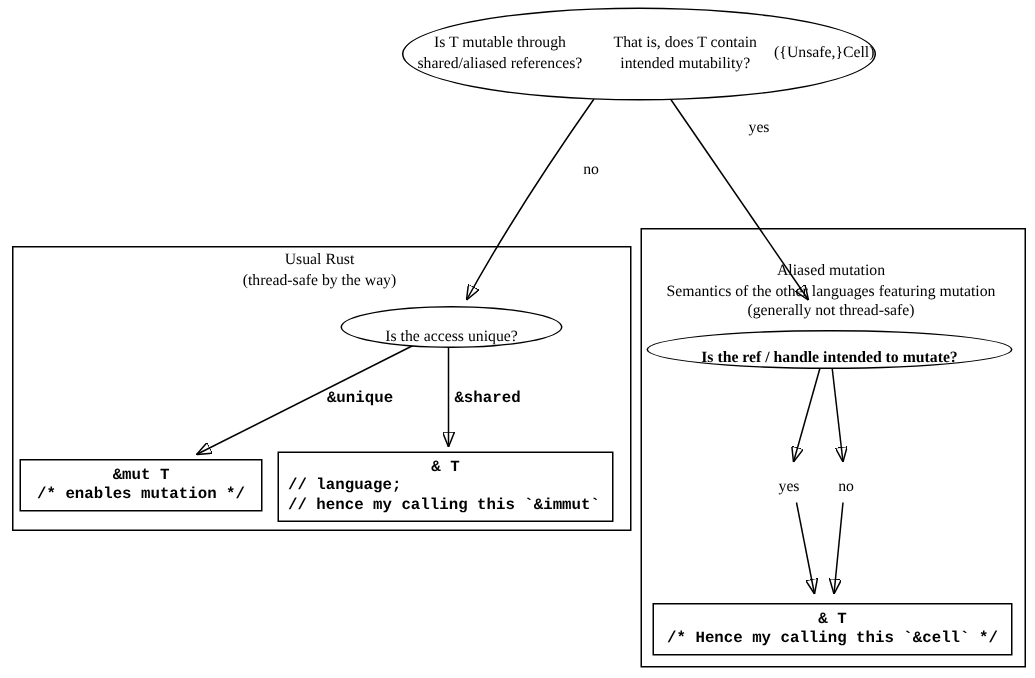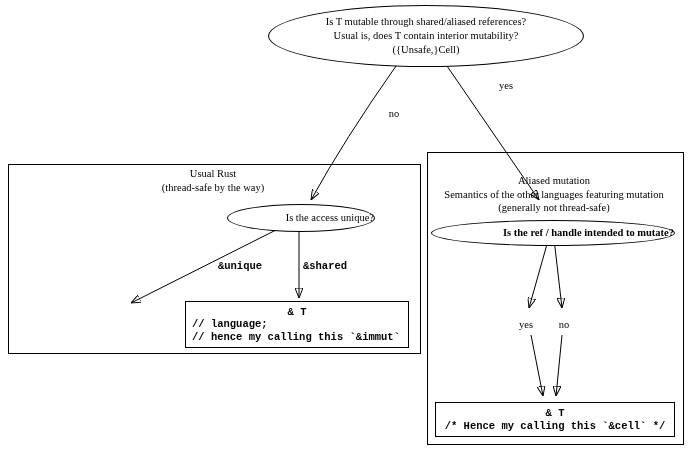--- a/index.html
+++ b/index.html
@@ -20,21 +20,20 @@
     pointer-events: none;
   }
   svg.edges line, svg.edges path { stroke: #000; stroke-width: 1; fill: none; }
 
   .ell {
     position: absolute;
     border: 1px solid #000;
     border-radius: 50%;
     background: #fff;
     display: flex;
-    flex-direction: column;
     align-items: center;
     justify-content: center;
     text-align: center;
     line-height: 14px;
   }
   .cluster {
     position: absolute;
     border: 1px solid #000;
     background: transparent;
   }
@@ -95,39 +94,43 @@
     <line x1="553" y1="230" x2="562" y2="308" marker-end="url(#ah)"></line>
     <line x1="531" y1="335" x2="543" y2="396" marker-end="url(#ah)"></line>
     <line x1="562" y1="335" x2="556" y2="396" marker-end="url(#ah)"></line>
   </svg>
 
   <div class="cluster" style="left:8px; top:164px; width:411px; height:188px;"></div>
   <div class="cluster" style="left:427px; top:152px; width:255px; height:291px;"></div>
 
   <div class="ell" style="left:268px; top:5px; width:314px; height:60px;">
     <div>Is T mutable through shared/aliased references?</div>
-    <div>Usual is, does T contain interior mutability?</div>
+    <div>That is, does T contain intended mutability?</div>
     <div>({Unsafe,}Cell)</div>
   </div>
 
   <div class="lbl" style="left:394px; top:107px;">no</div>
   <div class="lbl" style="left:506px; top:79px;">yes</div>
 
   <div class="cluster-title" style="left:213px; top:167px;">
     <div>Usual Rust</div>
     <div>(thread-safe by the way)</div>
   </div>
 
   <div class="ell q-ellipse" style="left:227px; top:204px; width:146px; height:26px;">
     <div>Is the access unique?</div>
   </div>
 
   <div class="lbl mono" style="left:240px; top:259px;">&amp;unique</div>
   <div class="lbl mono" style="left:325px; top:259px;">&amp;shared</div>
 
+  <div class="box" style="left:13px; top:306px; width:160px; height:33px;">
+    <div class="c">&amp;mut T</div>
+    <div class="c">/* enables mutation */</div>
+  </div>
 
   <div class="box tight" style="left:185px; top:301px; width:222px; height:45px;">
     <div class="c">&amp; T</div>
     <div class="l">// language;</div>
     <div class="l">// hence my calling this `&amp;immut`</div>
   </div>
 
   <div class="cluster-title" style="left:554px; top:154px;margin-top:20px;">
     <div>Aliased mutation</div>
     <div>Semantics of the other languages featuring mutation</div>

